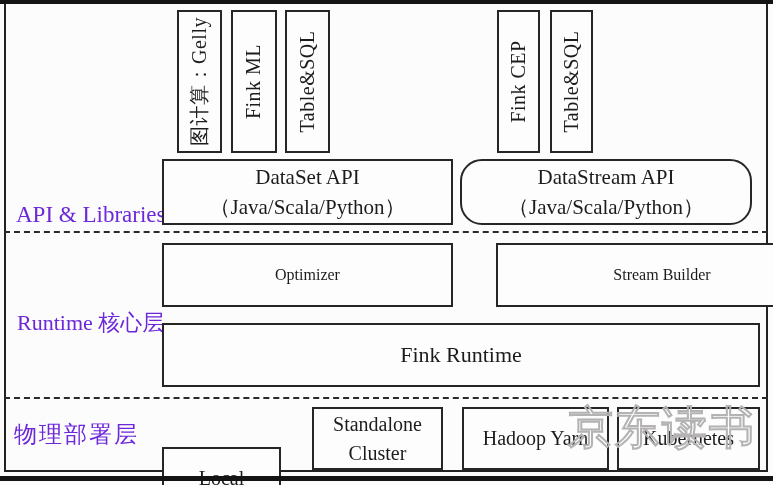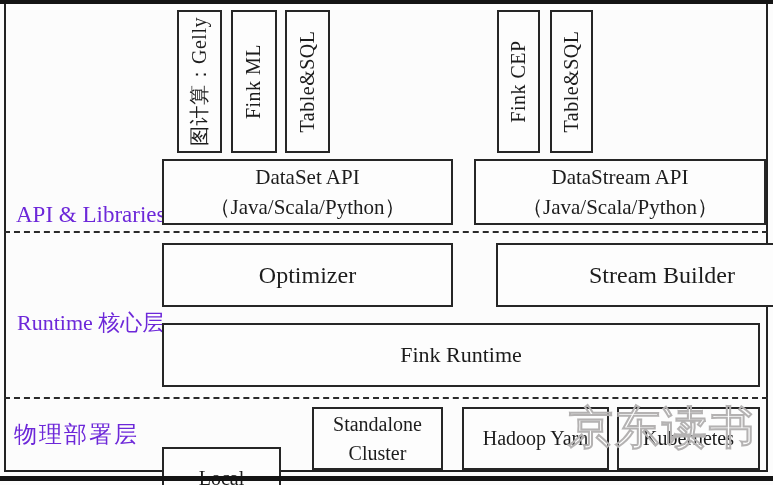--- a/index.html
+++ b/index.html
@@ -38,24 +38,24 @@
   .vbox span { transform:rotate(-90deg); white-space:nowrap; font-size:20px; letter-spacing:0.5px; }
   .vbox-gelly      { left:177px; width:45px; }
   .vbox-finkml     { left:231px; width:46px; }
   .vbox-tablesql-l { left:285px; width:45px; }
   .vbox-finkcep    { left:497px; width:43px; }
   .vbox-tablesql-r { left:550px; width:43px; }
 
   
   .api-row { top:159px; height:66px; font-size:21px; line-height:30px; }
   .box-dataset    { left:162px; width:291px; }
-  .box-datastream { left:474px; width:292px; }
+  .box-datastream { left:460px; width:292px;border-radius:22px; }
 
   
-  .run-row { top:243px; height:64px; font-size:24px; }
+  .run-row { top:243px; height:64px; font-size:16px; }
   .box-optimizer { left:162px; width:291px; }
   .box-streambuilder { left:496px; width:332px; }
   .box-finkruntime { top:323px; height:64px; left:162px; width:598px; font-size:22px; }
 
   
   .dep-row { top:407px; height:63px; font-size:20px; line-height:29px; }
   .box-local      { left:162px; width:119px;margin-top:40px; }
   .box-standalone { left:312px; width:131px; }
   .box-hadoop     { left:462px; width:147px; }
   .box-kubernetes { left:617px; width:143px; }

